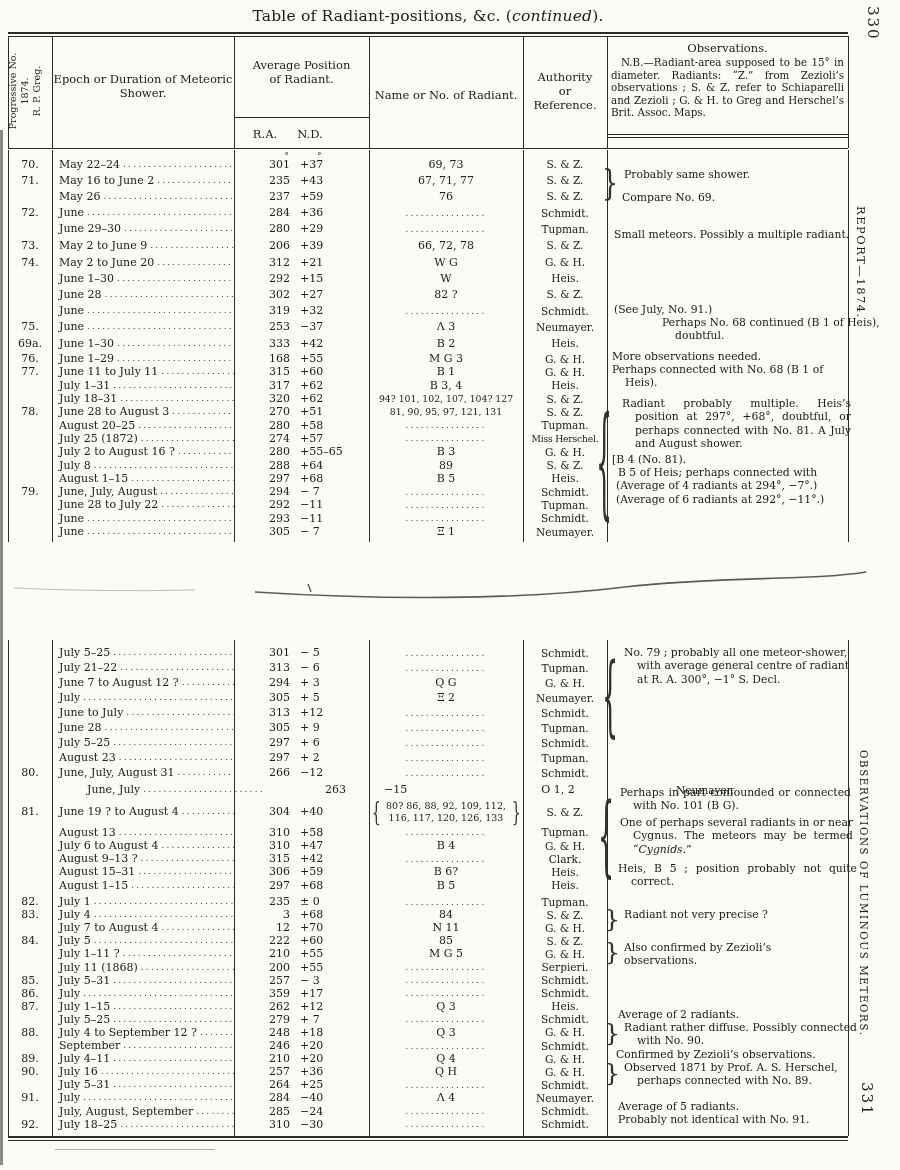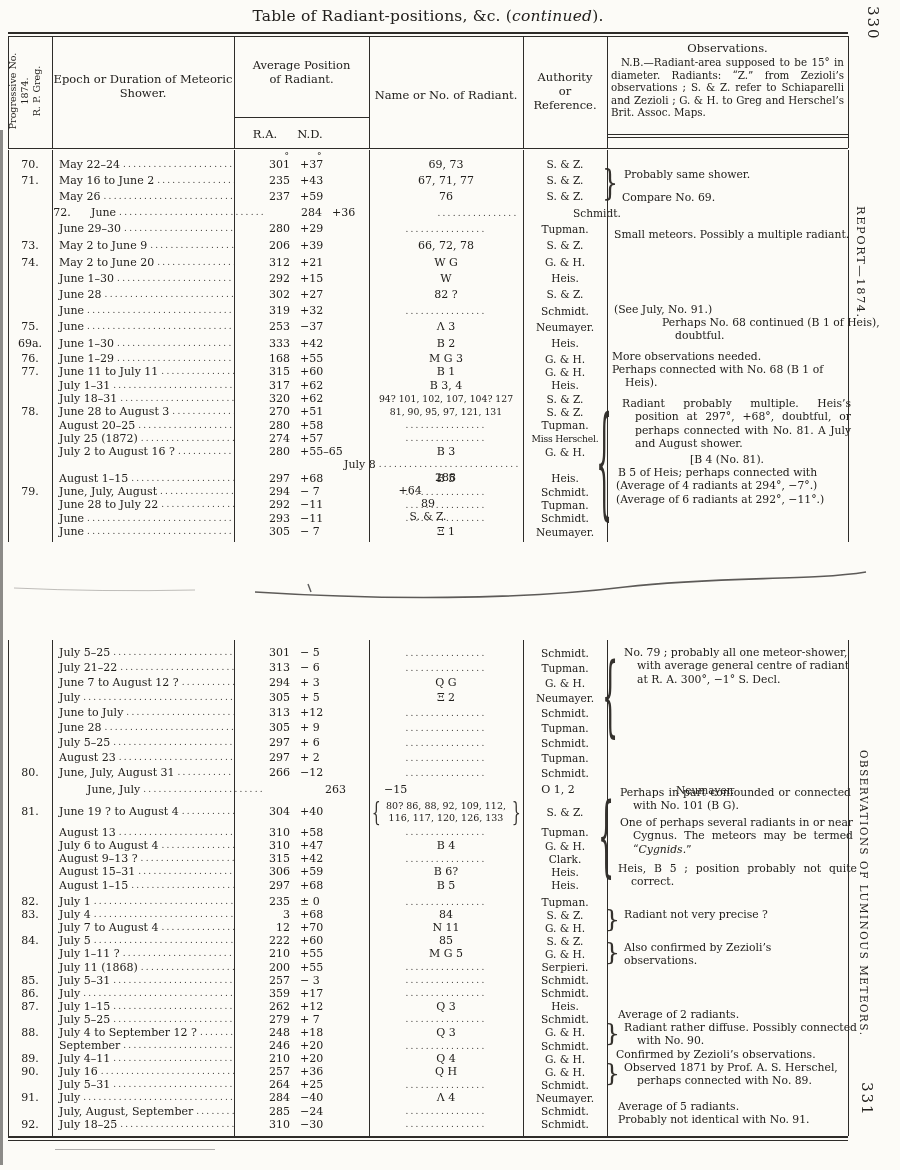--- a/index.html
+++ b/index.html
@@ -39,21 +39,21 @@
   .c-name.small{font-size:9.3px}
   .c-name.dots,.dots{font-size:9px;letter-spacing:2.2px;color:#403e3a}
   .c-auth{width:84px;text-align:center;font-size:10.6px}
   .c-auth.small{font-size:9.2px;letter-spacing:-.2px}
   .deg{position:absolute;font-size:9px;line-height:8px;top:-6px}
   .deg.dra{right:1px}
   .deg.dnd{left:27px}
   .ann{position:absolute;font-size:10.8px;line-height:13.4px;width:224px}
   .ann.hang{padding-left:13px;text-indent:-13px}
   .ann.just{text-align:justify}
-  .ann.right{text-align:center}
+  .ann.right{text-align:left}
   .brace{position:absolute;font-size:30px;line-height:36px;transform-origin:top left;color:#35322e}
   .nm2wrap{width:154px;display:flex;align-items:center;justify-content:center;gap:2px}
   .nm2mid{font-size:9.5px;line-height:12px;text-align:center}
   .nm2brace{font-size:26px;transform:scaleX(.55);line-height:26px;color:#35322e}
   .scan-edge{position:absolute;background:#1c1b1a}
   svg.fold{position:absolute;left:0;top:550px}
 </style>
 </head>
 <body>
 
@@ -111,21 +111,21 @@
           <span class="c-no"></span>
           <span class="c-epoch">
             <span>May 26</span>
             <span class="leader"></span>
           </span>
           <span class="c-ra">237</span>
           <span class="c-nd">+59</span>
           <span class="c-name">76</span>
           <span class="c-auth">S. &amp; Z.</span>
         </div>
-        <div class="row" style="height: 16.2px; padding-left: 32px;">
+        <div class="row" style="height: 16.2px;">
           <span class="c-no">72.</span>
           <span class="c-epoch">
             <span>June</span>
             <span class="leader"></span>
           </span>
           <span class="c-ra">284</span>
           <span class="c-nd">+36</span>
           <span class="c-name dots">................</span>
           <span class="c-auth">Schmidt.</span>
         </div>
@@ -302,21 +302,21 @@
           <span class="c-no"></span>
           <span class="c-epoch">
             <span>July 2 to August 16 ?</span>
             <span class="leader"></span>
           </span>
           <span class="c-ra">280</span>
           <span class="c-nd">+55–65</span>
           <span class="c-name">B 3</span>
           <span class="c-auth">G. &amp; H.</span>
         </div>
-        <div class="row" style="height: 13.3px; flex-direction: column;">
+        <div class="row" style="height: 13.3px;">
           <span class="c-no"></span>
           <span class="c-epoch">
             <span>July 8</span>
             <span class="leader"></span>
           </span>
           <span class="c-ra">288</span>
           <span class="c-nd">+64</span>
           <span class="c-name">89</span>
           <span class="c-auth">S. &amp; Z.</span>
         </div>

